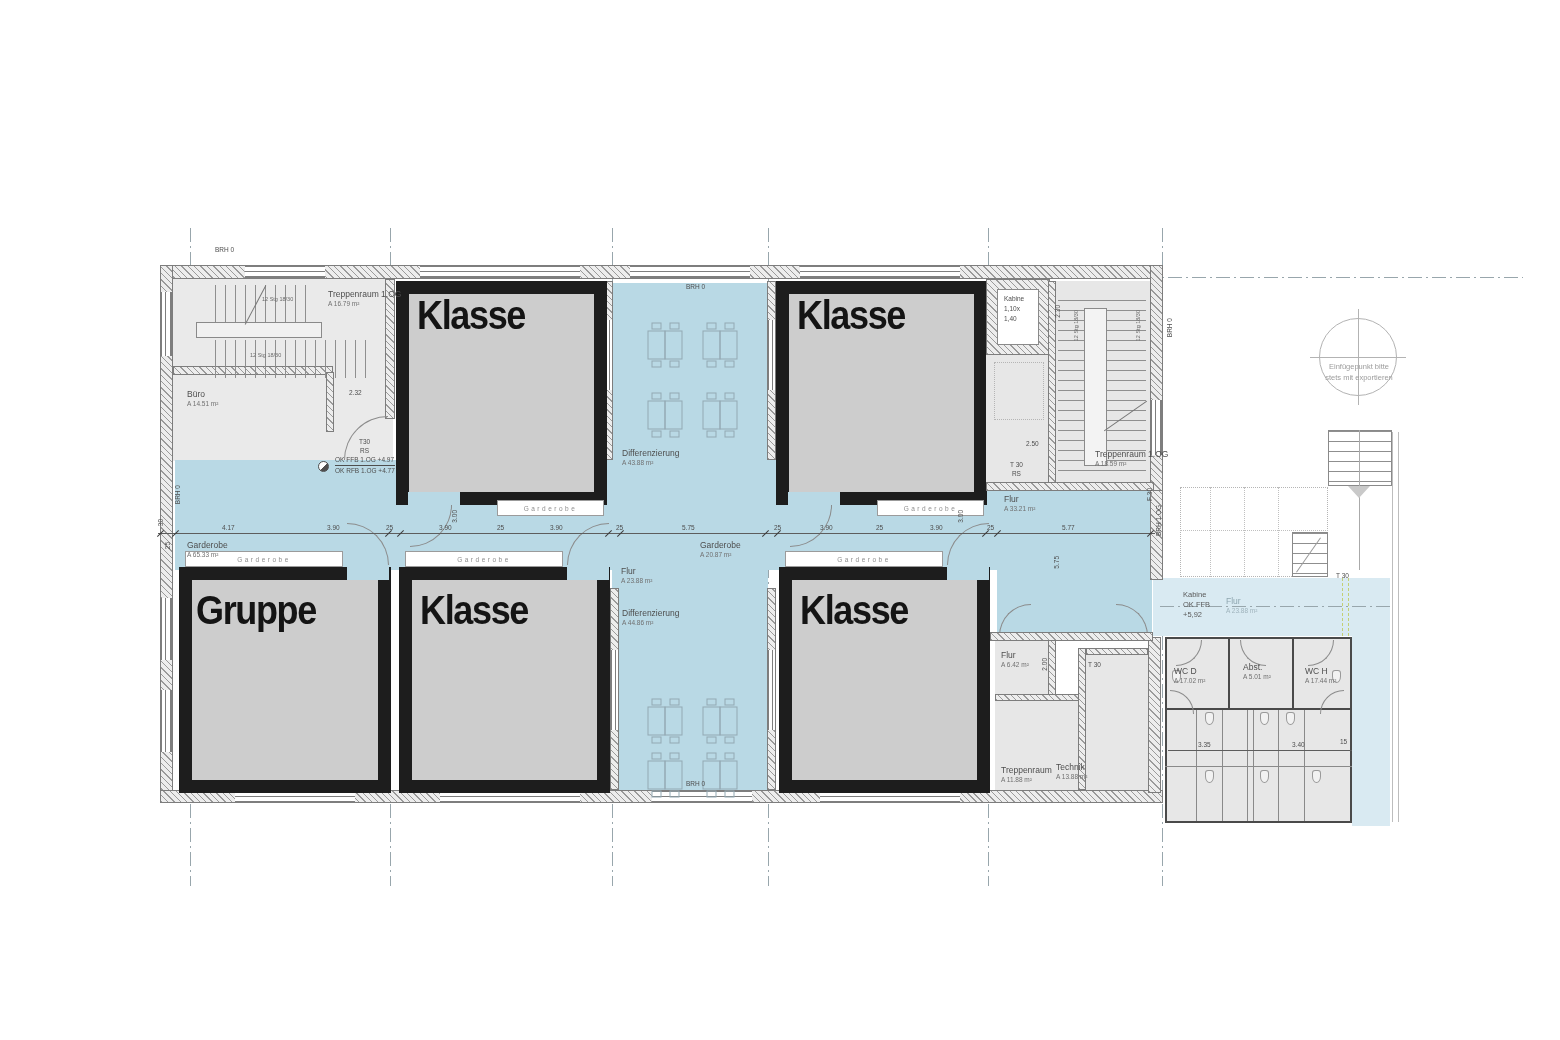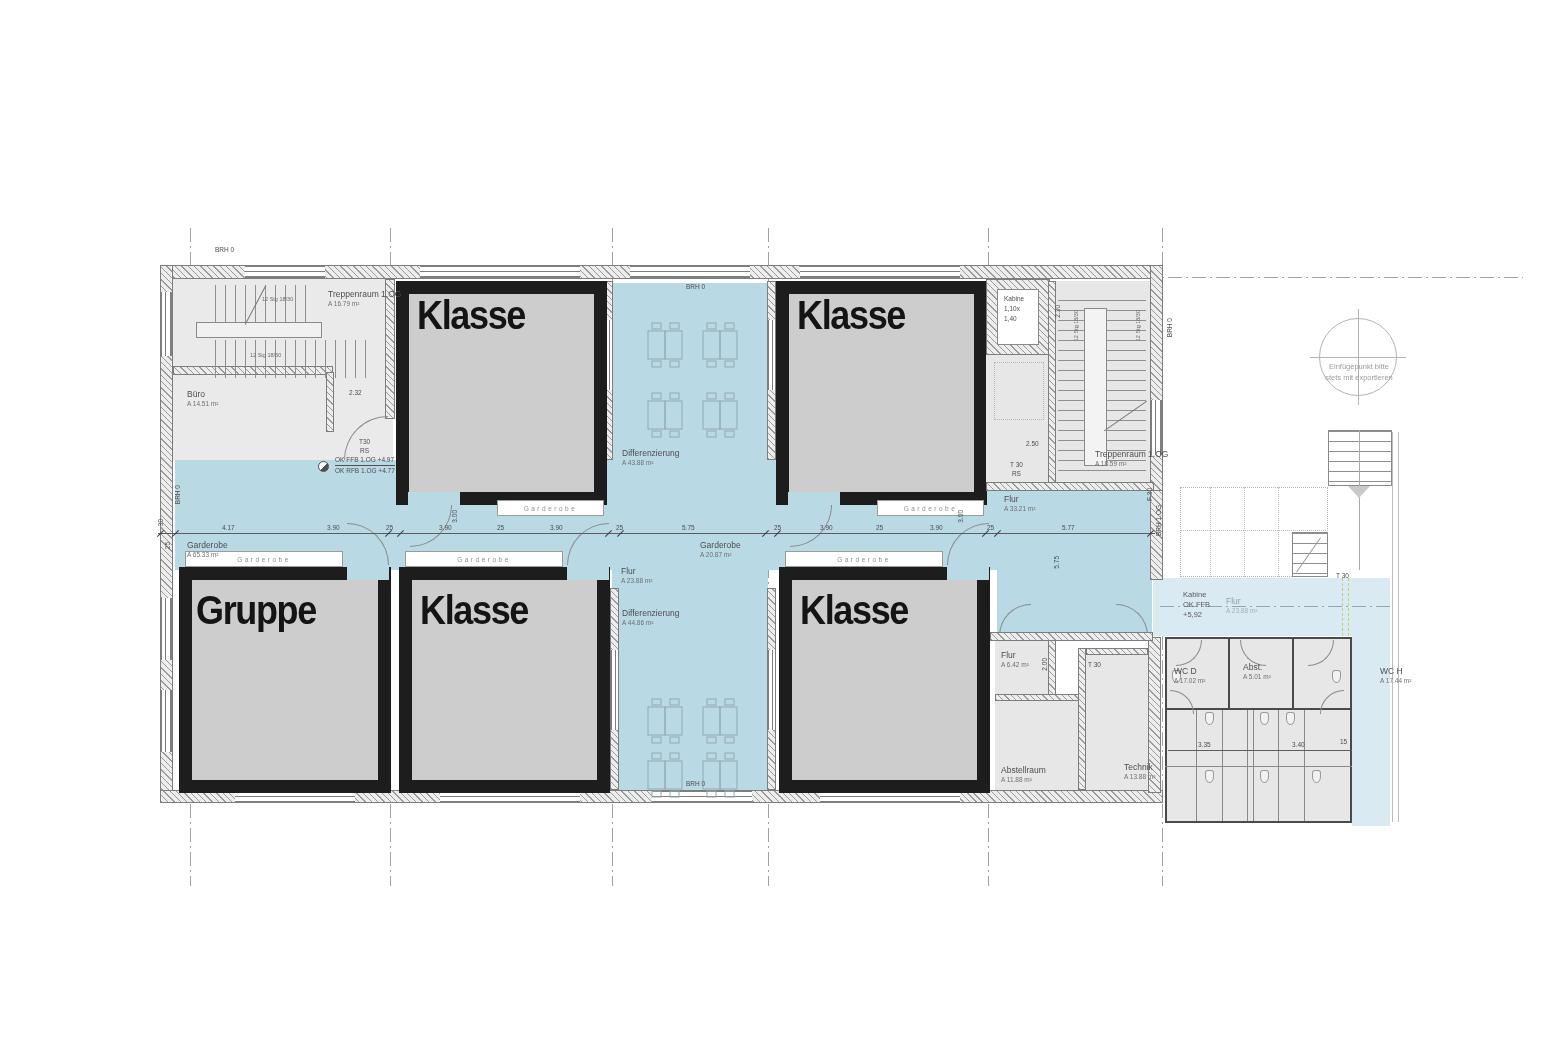--- a/index.html
+++ b/index.html
@@ -294,40 +294,40 @@
   </div>
   <div class="a lbl" style="left:1095px;top:449px">
     <div>Treppenraum 1.OG</div>
     <div class="area">A 18.59 m²</div>
   </div>
   <div class="a lbl" style="left:1001px;top:650px">
     <div>Flur</div>
     <div class="area">A 6.42 m²</div>
   </div>
   <div class="a lbl" style="left:1001px;top:765px">
-    <div>Abstellraum</div>
+    <div>Treppenraum</div>
     <div class="area">A 11.88 m²</div>
   </div>
-  <div class="a lbl" style="left:1124px;top:762px">
+  <div class="a lbl" style="left:1056px;top:762px">
     <div>Technik</div>
     <div class="area">A 13.88 m²</div>
   </div>
   <div class="a lbl" style="left:1226px;top:596px;color:#8fa6b0">
     <div>Flur</div>
     <div class="area" style="color:#9fb3bc">A 23.88 m²</div>
   </div>
   <div class="a lbl" style="left:1174px;top:666px">
     <div>WC D</div>
     <div class="area">A 17.02 m²</div>
   </div>
   <div class="a lbl" style="left:1243px;top:662px">
     <div>Abst.</div>
     <div class="area">A 5.01 m²</div>
   </div>
-  <div class="a lbl" style="left:1380px;top:666px">
+  <div class="a lbl" style="left:1305px;top:666px">
     <div>WC H</div>
     <div class="area">A 17.44 m²</div>
   </div>
   <div class="a lbl" style="left:1183px;top:590px;font-size:7.5px;color:#5a5a5a">
     <div>Kabine</div>
     <div>OK FFB</div>
     <div>+5,92</div>
   </div>
 
   <div class="a dim" style="left:359px;top:437px;line-height:1.4;text-align:center">

